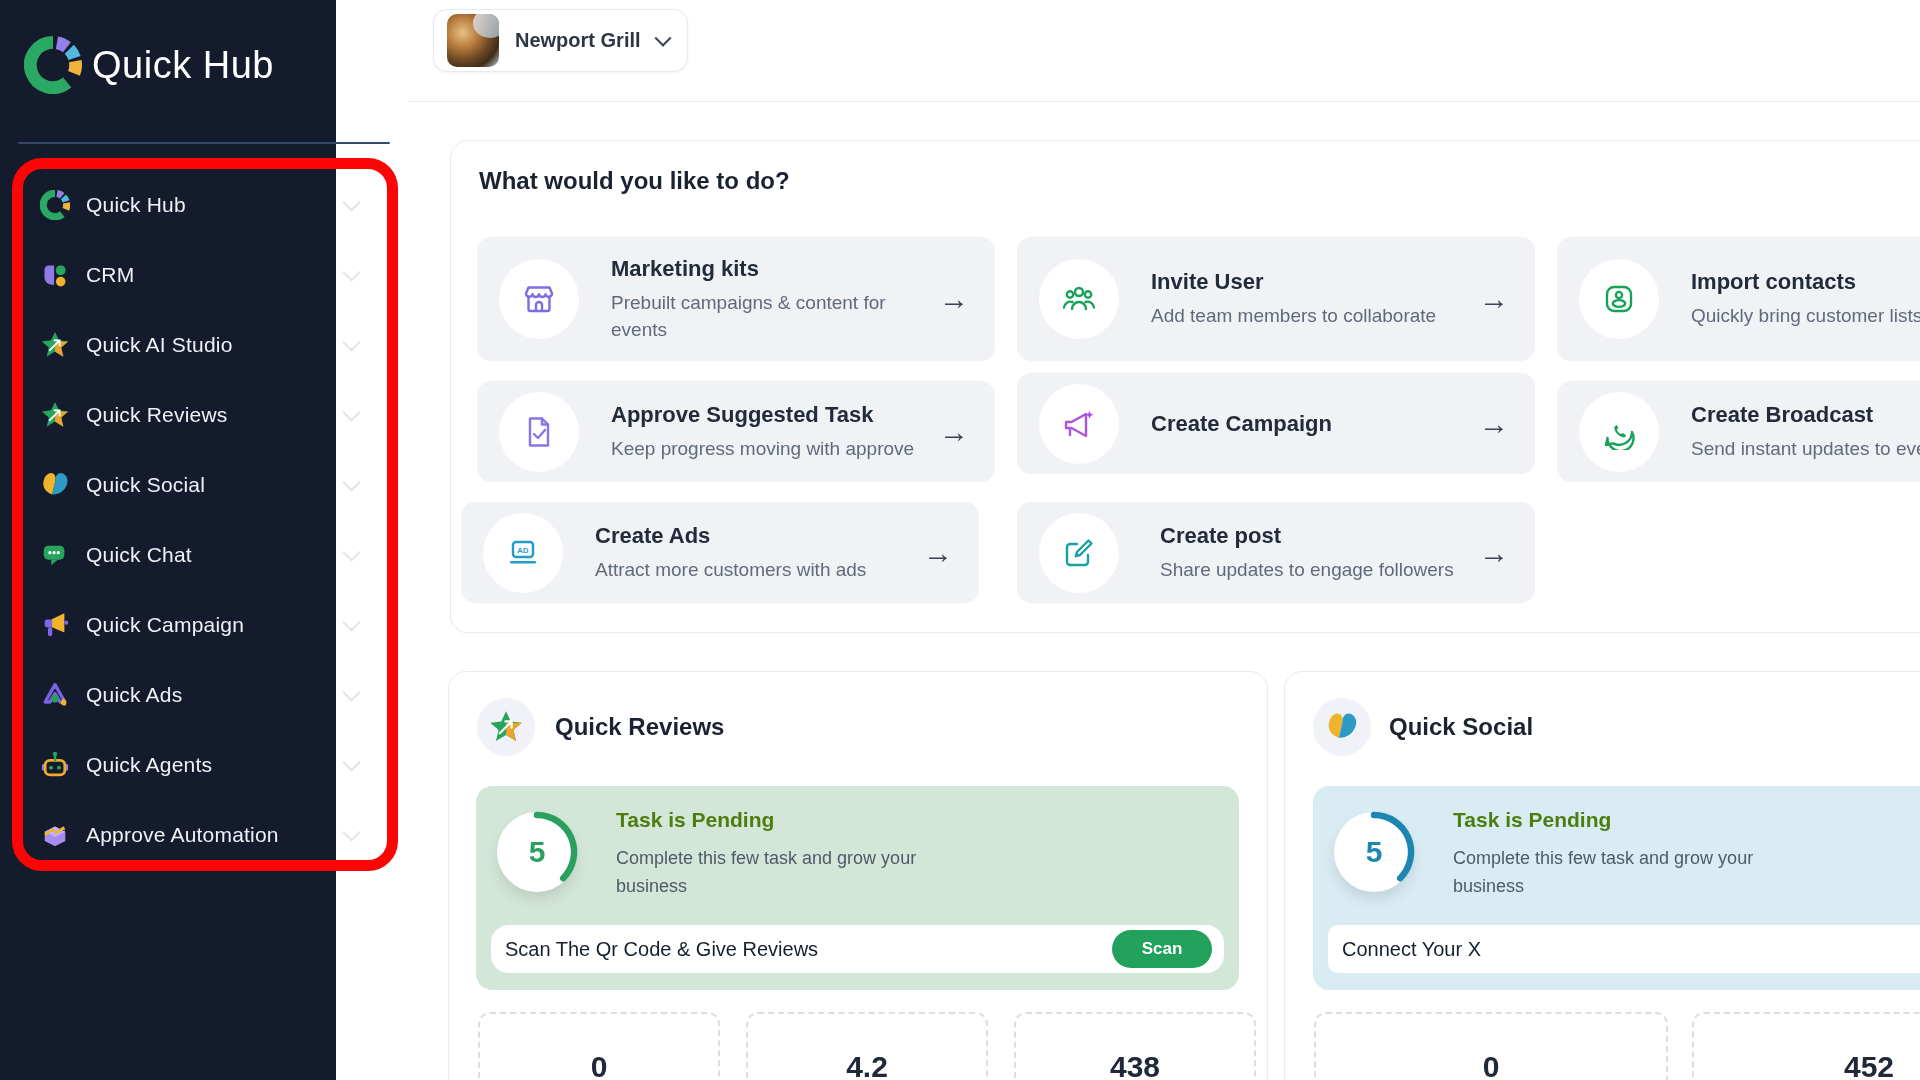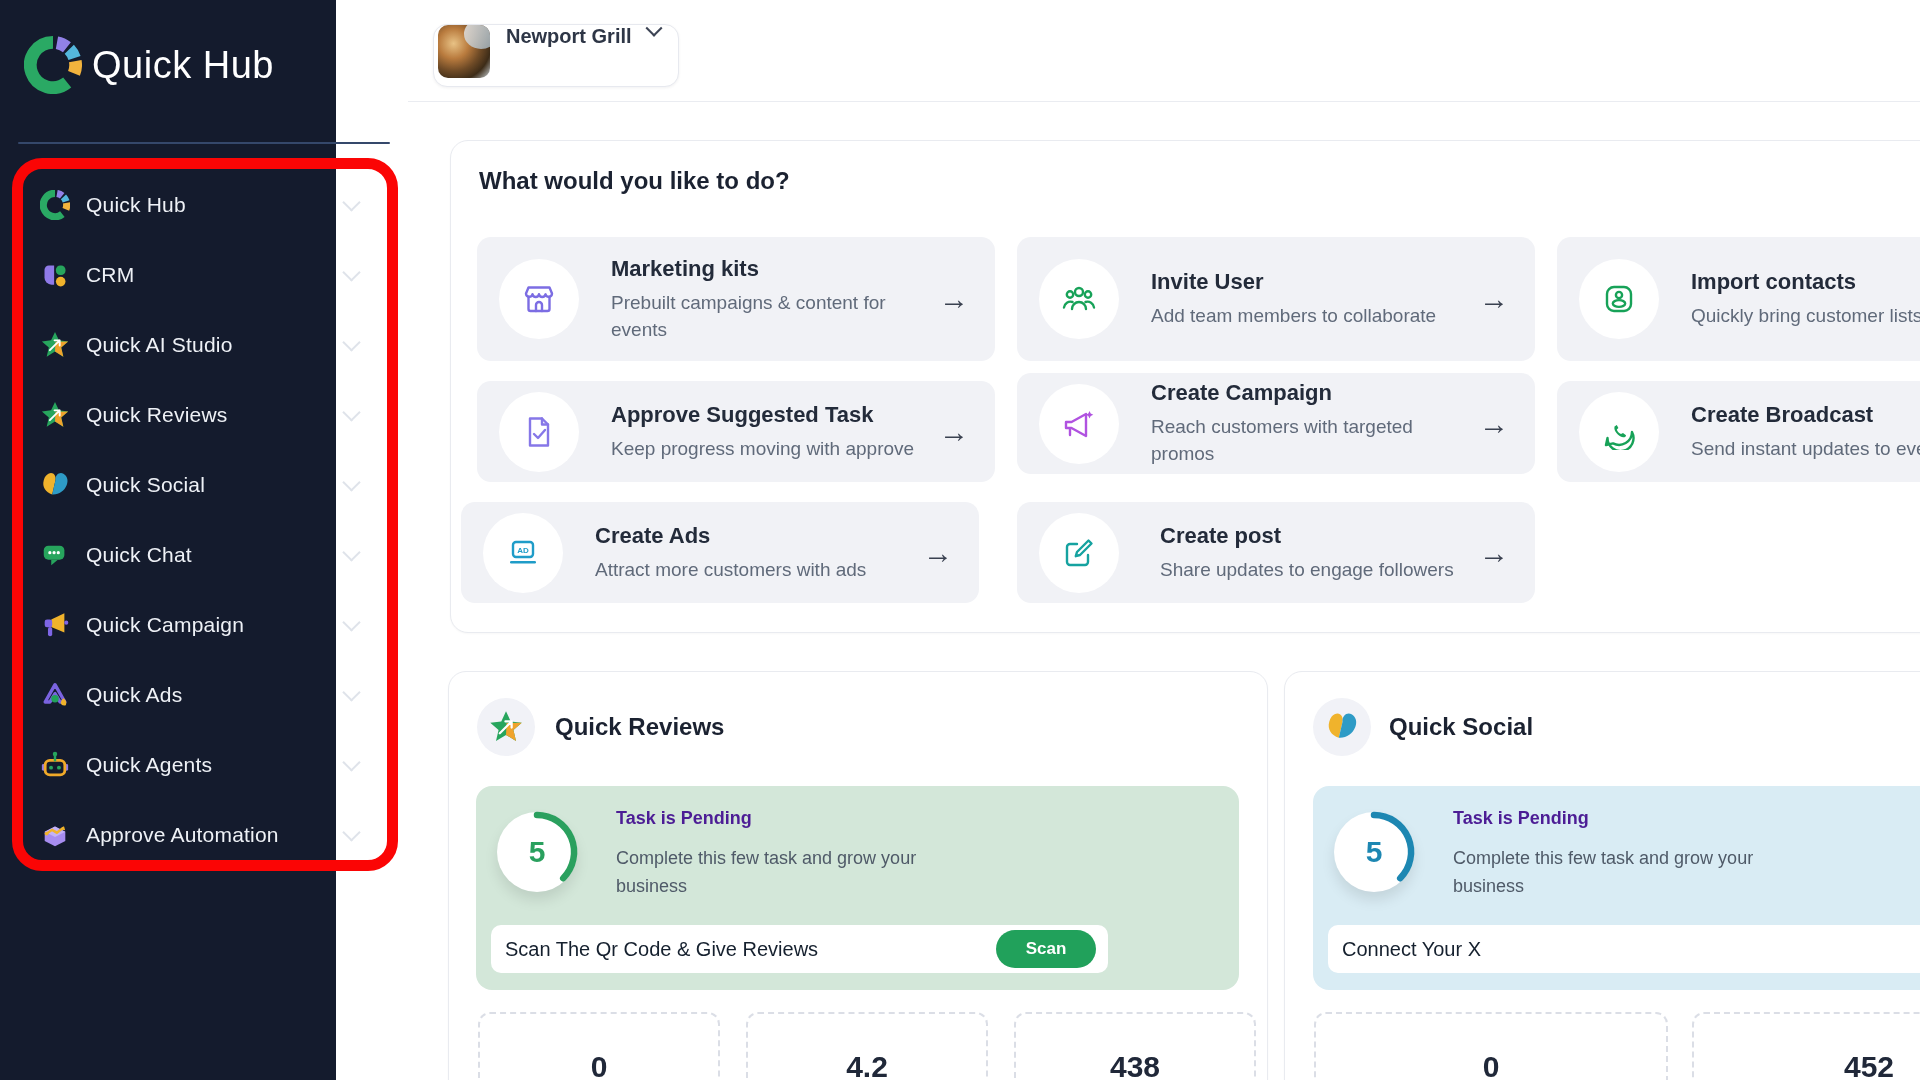--- a/index.html
+++ b/index.html
@@ -15,22 +15,22 @@
   .side-divider{left:18px;top:142px;width:372px;height:2px;background:#35486b;border-radius:1px;}
   #annotation{left:12px;top:158px;width:364px;height:691px;border:11px solid #fb0505;border-radius:30px;pointer-events:none;z-index:5;}
   #menu{left:0;top:170px;width:408px;}
   .side-item{position:relative;height:70px;display:flex;align-items:center;padding-left:40px;cursor:pointer;}
   .side-ico{width:30px;height:30px;flex:0 0 30px;display:flex;align-items:center;justify-content:center;}
   .side-label{margin-left:16px;font-size:21px;font-weight:500;color:#eef1f6;letter-spacing:.2px;}
   .side-chev{position:absolute;right:50px;top:50%;width:11px;height:11px;border-right:2px solid #dfe3ea;border-bottom:2px solid #dfe3ea;transform:translateY(-70%) rotate(45deg);}
 
   
   #header{left:408px;top:0;width:1512px;height:101px;background:#ffffff;border-bottom:1px solid #eaecf1;}
-  .biz-pill{left:25px;top:24px;height:61px;display:flex;align-items:flex-start;background:#fff;
-            border:1px solid #e7e9ef;border-radius:14px;padding:0 18px 0 4px;box-shadow:0 1px 3px rgba(16,24,40,.06);cursor:pointer;}
+  .biz-pill{left:25px;top:9px;height:61px;display:flex;align-items:center;background:#fff;
+            border:1px solid #e7e9ef;border-radius:14px;padding:0 18px 0 13px;box-shadow:0 1px 3px rgba(16,24,40,.06);cursor:pointer;}
   .avatar{width:52px;height:53px;border-radius:10px;
           background:radial-gradient(circle at 30% 35%,#e8c285 0%,#b97b3e 30%,#6e4a26 55%,#3d2c18 75%,#cbd4da 100%);
           background-color:#8a5a30;overflow:hidden;position:relative;}
   .avatar:after{content:"";position:absolute;left:26px;top:-6px;width:34px;height:30px;background:linear-gradient(135deg,#f2f4f6,#9fb3bf);border-radius:50%;opacity:.8;}
   .biz-name{font-size:20px;font-weight:700;color:#2e3646;margin:0 16px 0 16px;}
   .pill-chev{width:10px;height:10px;border-right:2.2px solid #3c4454;border-bottom:2.2px solid #3c4454;transform:rotate(45deg) translate(-2px,-2px);}
 
   
   #actions-card{left:450px;top:140px;width:1642px;height:491px;background:#fff;border:1px solid #e9ebf0;border-radius:18px;box-shadow:0 1px 2px rgba(16,24,40,.03);}
   .panel-heading{left:28px;top:26px;font-size:24px;font-weight:800;color:#1b2231;}
@@ -42,21 +42,21 @@
   .tile-arrow{flex:0 0 auto;margin-right:26px;font-size:30px;color:#3a4150;font-weight:400;}
 
   
   .big-card{background:#fff;border:1px solid #e9ebf0;border-radius:18px;box-shadow:0 1px 2px rgba(16,24,40,.03);}
   .chip{position:absolute;left:28px;top:26px;width:58px;height:58px;border-radius:50%;background:#f1f2f7;display:flex;align-items:center;justify-content:center;}
   .card-title{position:absolute;left:106px;top:41px;font-size:24px;font-weight:800;color:#1b2231;}
   .banner{position:absolute;top:114px;height:204px;border-radius:16px;}
   .circle5{position:absolute;left:21px;top:26px;width:80px;height:80px;border-radius:50%;background:#fff;box-shadow:0 8px 14px rgba(0,0,0,.10);display:flex;align-items:center;justify-content:center;}
   .circle5 .num{font-size:30px;font-weight:800;}
   .arc{position:absolute;left:-4px;top:-4px;width:88px;height:88px;}
-  .p-title{position:absolute;left:140px;top:22px;font-size:18px;font-weight:800;color:#4c1d95;}
+  .p-title{position:absolute;left:140px;top:22px;font-size:21px;font-weight:800;color:#4d7c0f;}
   .p-sub{position:absolute;left:140px;top:58px;width:340px;font-size:18px;color:#4f5a68;line-height:28px;}
   .task-row{position:absolute;left:15px;top:139px;height:48px;background:#fff;border-radius:10px;display:flex;align-items:center;cursor:pointer;}
   .task-label{margin-left:14px;font-size:20px;color:#15202e;}
   .scan-btn{margin-left:auto;margin-right:12px;width:100px;height:38px;border-radius:19px;background:#21a15b;color:#fff;font-size:17px;font-weight:700;display:flex;align-items:center;justify-content:center;border:none;cursor:pointer;}
   .stat-box{position:absolute;top:340px;height:130px;background:#fff;border:2px dashed #dbdee6;border-radius:12px;text-align:center;}
   .stat-val{margin-top:36px;font-size:30px;font-weight:800;color:#202839;}
 </style>
 </head>
 <body>
 
@@ -283,21 +283,20 @@
   <div class="tile" style="left:566px;top:232px;width:518px;height:101px;">
     <span class="tile-icon">
       <svg width="36" height="36" viewBox="0 0 36 36" fill="none" stroke="#b052e0" stroke-width="2.4" stroke-linecap="round" stroke-linejoin="round">
         <path d="M5 16 v6 h5.5 L25 30 V8 L10.5 16 Z"></path>
         <path d="M9 22.5 v6.5"></path>
         <path d="M28.5 5 l1.2 2.6 2.6 1.2 -2.6 1.2 -1.2 2.6 -1.2 -2.6 -2.6 -1.2 2.6 -1.2 Z" fill="#b052e0" stroke="none"></path>
       </svg>
     </span>
     <span class="tile-text">
       <div class="tile-title">Create Campaign</div>
-      <div class="tile-sub">Reach customers with targeted promos</div>
     </span>
     <span class="tile-arrow">→</span>
   </div>
 
   <div class="tile" style="left:1106px;top:240px;width:518px;height:101px;">
     <span class="tile-icon">
       <svg width="36" height="36" viewBox="0 0 36 36" fill="none" stroke="#17a258" stroke-width="2.4" stroke-linecap="round" stroke-linejoin="round">
         <path d="M31 18 a13 13 0 1 1 -24.5 6 L5 31 l7 -1.6 A13 13 0 0 0 31 18 Z"></path>
         <path d="M13.5 12.5 c-1 4.5 3.5 9.5 8.5 10.8 c1.6 .3 3 -.6 3 -2.1 l-3 -2.1 -2 1 c-2 -1 -3.6 -2.6 -4.2 -4.6 l1.6 -1.6 -1.6 -3 z" fill="#17a258" stroke="none"></path>
       </svg>
@@ -351,21 +350,21 @@
 
   <div class="banner" style="left:27px;width:763px;background:#d3e7d9;">
     <div class="circle5">
       <svg class="arc" viewBox="0 0 88 88">
         <path d="M44 7 A37 37 0 0 1 70.2 70.2" stroke="#2aa05e" stroke-width="6.5" fill="none" stroke-linecap="round"></path>
       </svg>
       <span class="num" style="color:#2aa05e;">5</span>
     </div>
     <div class="p-title">Task is Pending</div>
     <div class="p-sub">Complete this few task and grow your business</div>
-    <div class="task-row" style="width:617px;">
+    <div class="task-row" style="width:733px;border-radius:18px;">
       <span class="task-label">Scan The Qr Code &amp; Give Reviews</span>
       <button class="scan-btn">Scan</button>
     </div>
   </div>
 
   <div class="stat-box" style="left:29px;width:238px;">
     <div class="stat-val">0</div>
   </div>
   <div class="stat-box" style="left:297px;width:238px;">
     <div class="stat-val">4.2</div>

